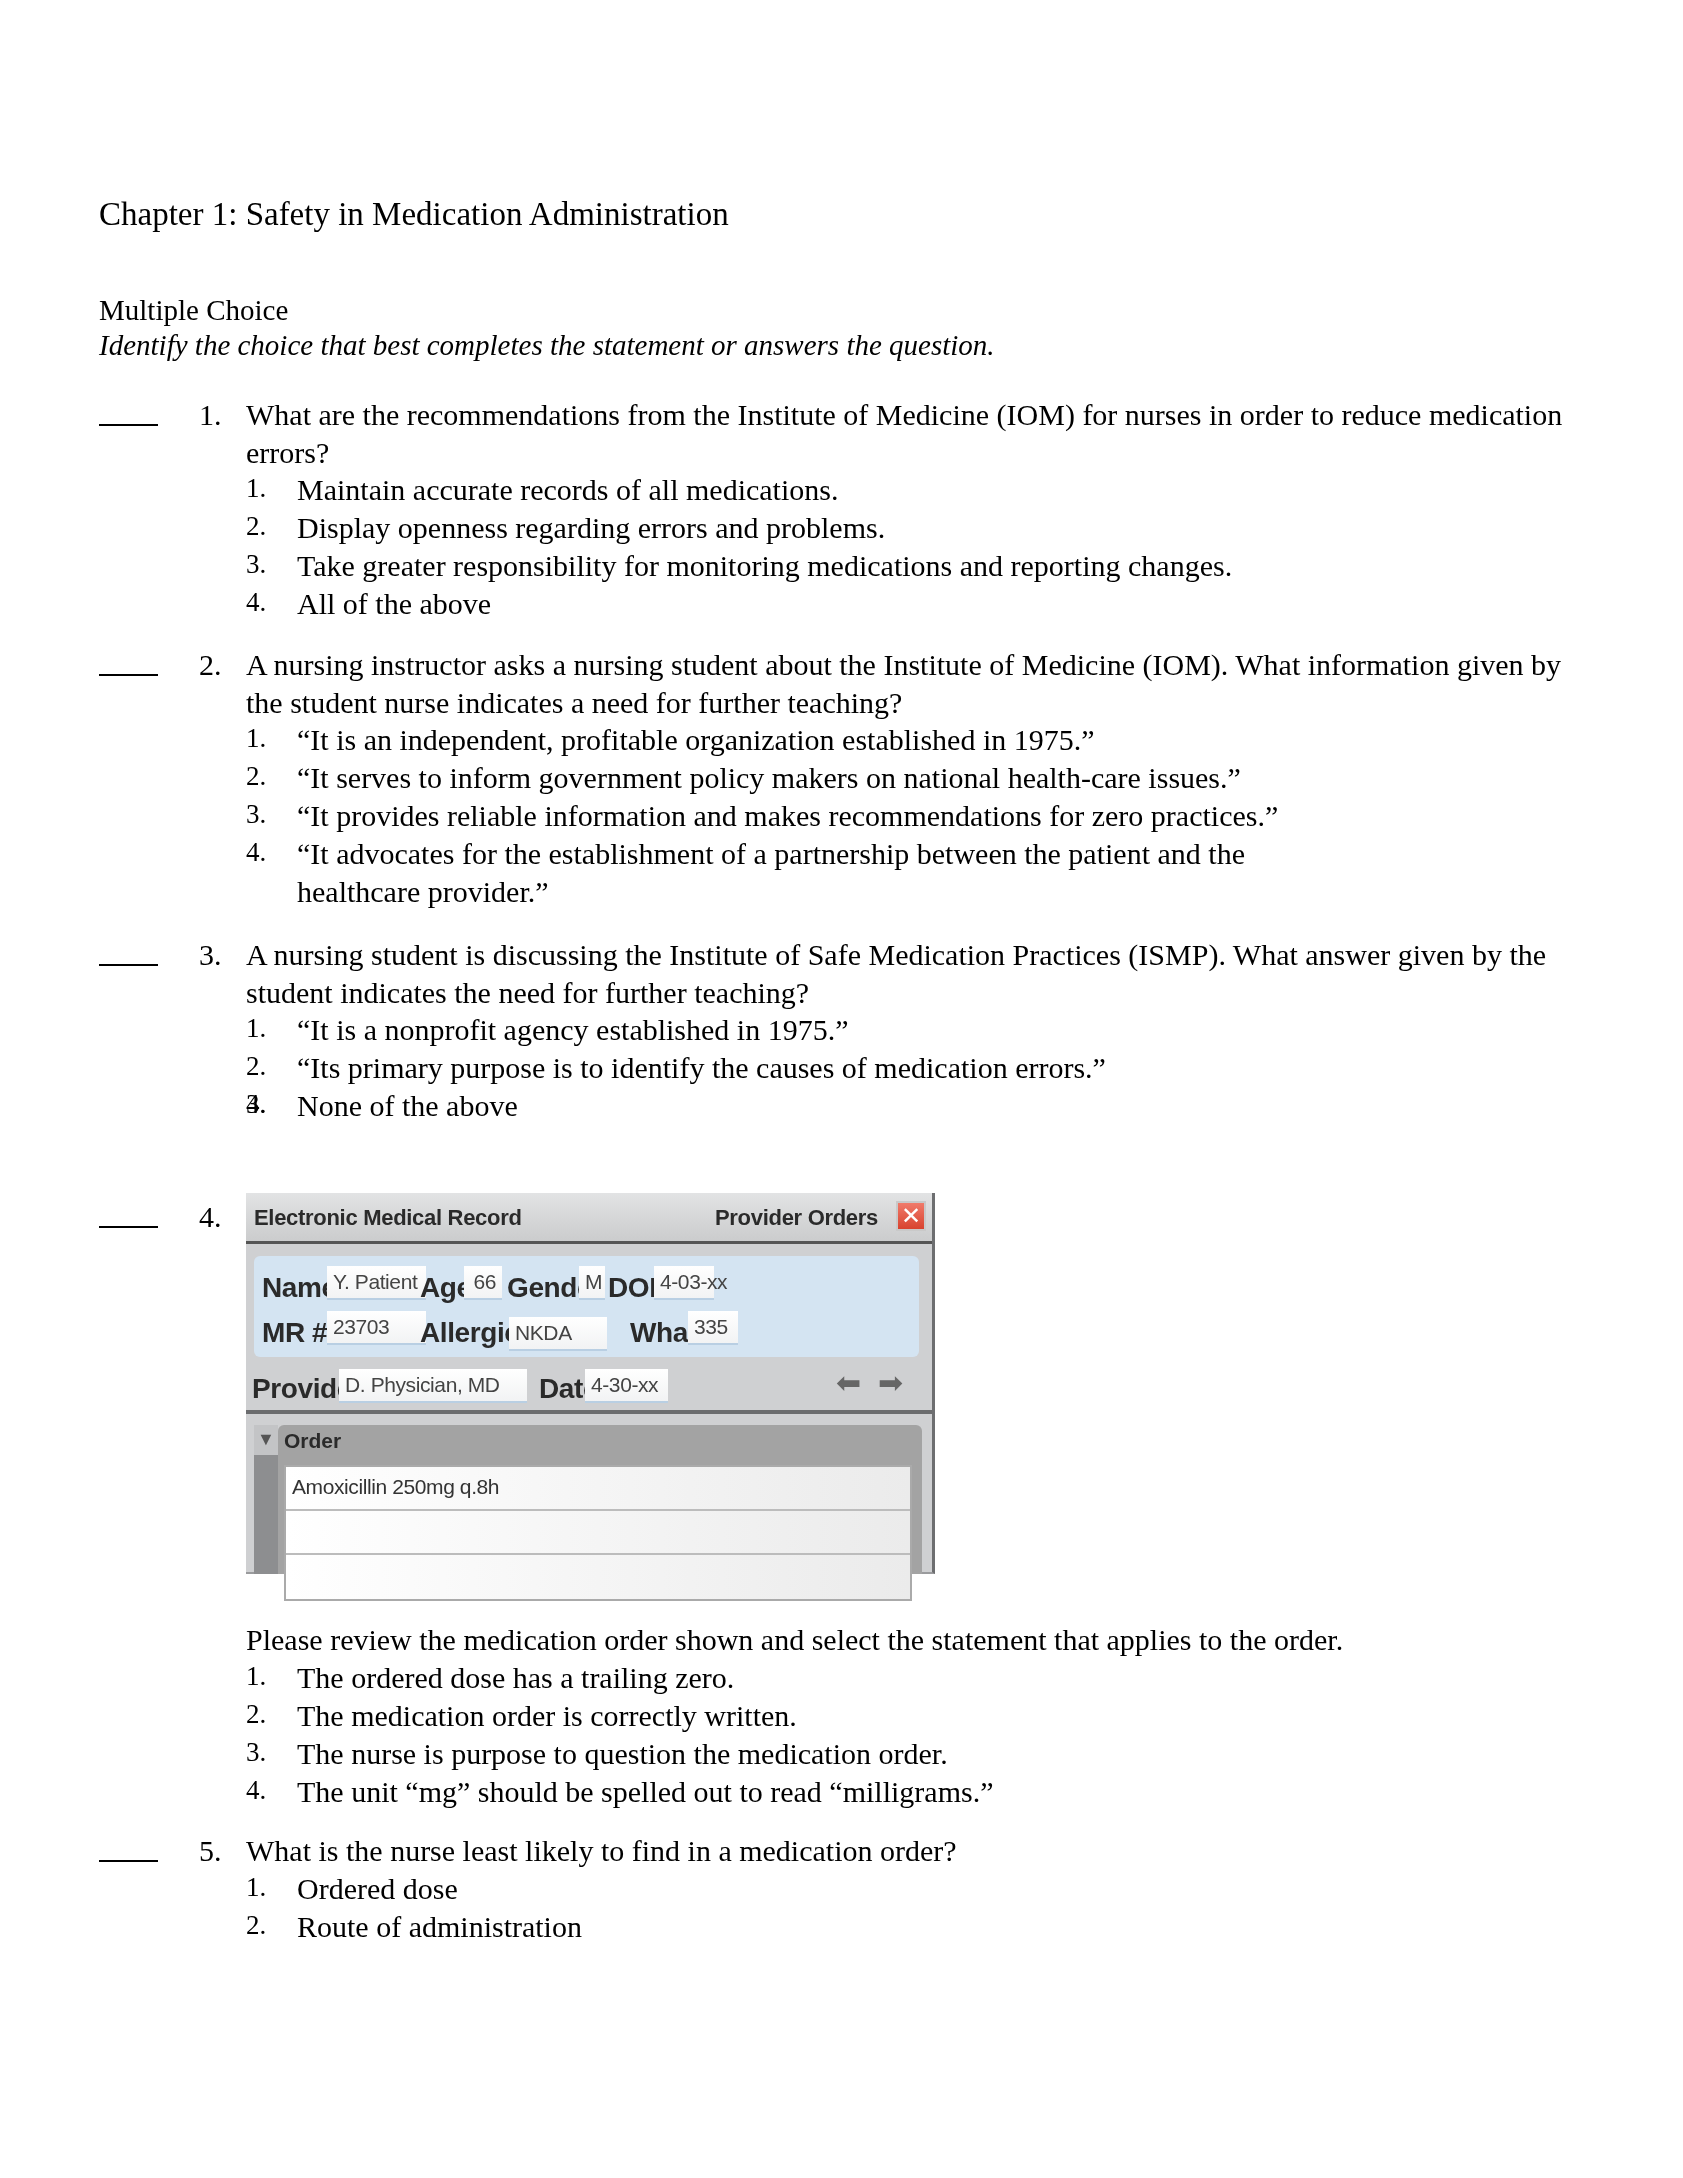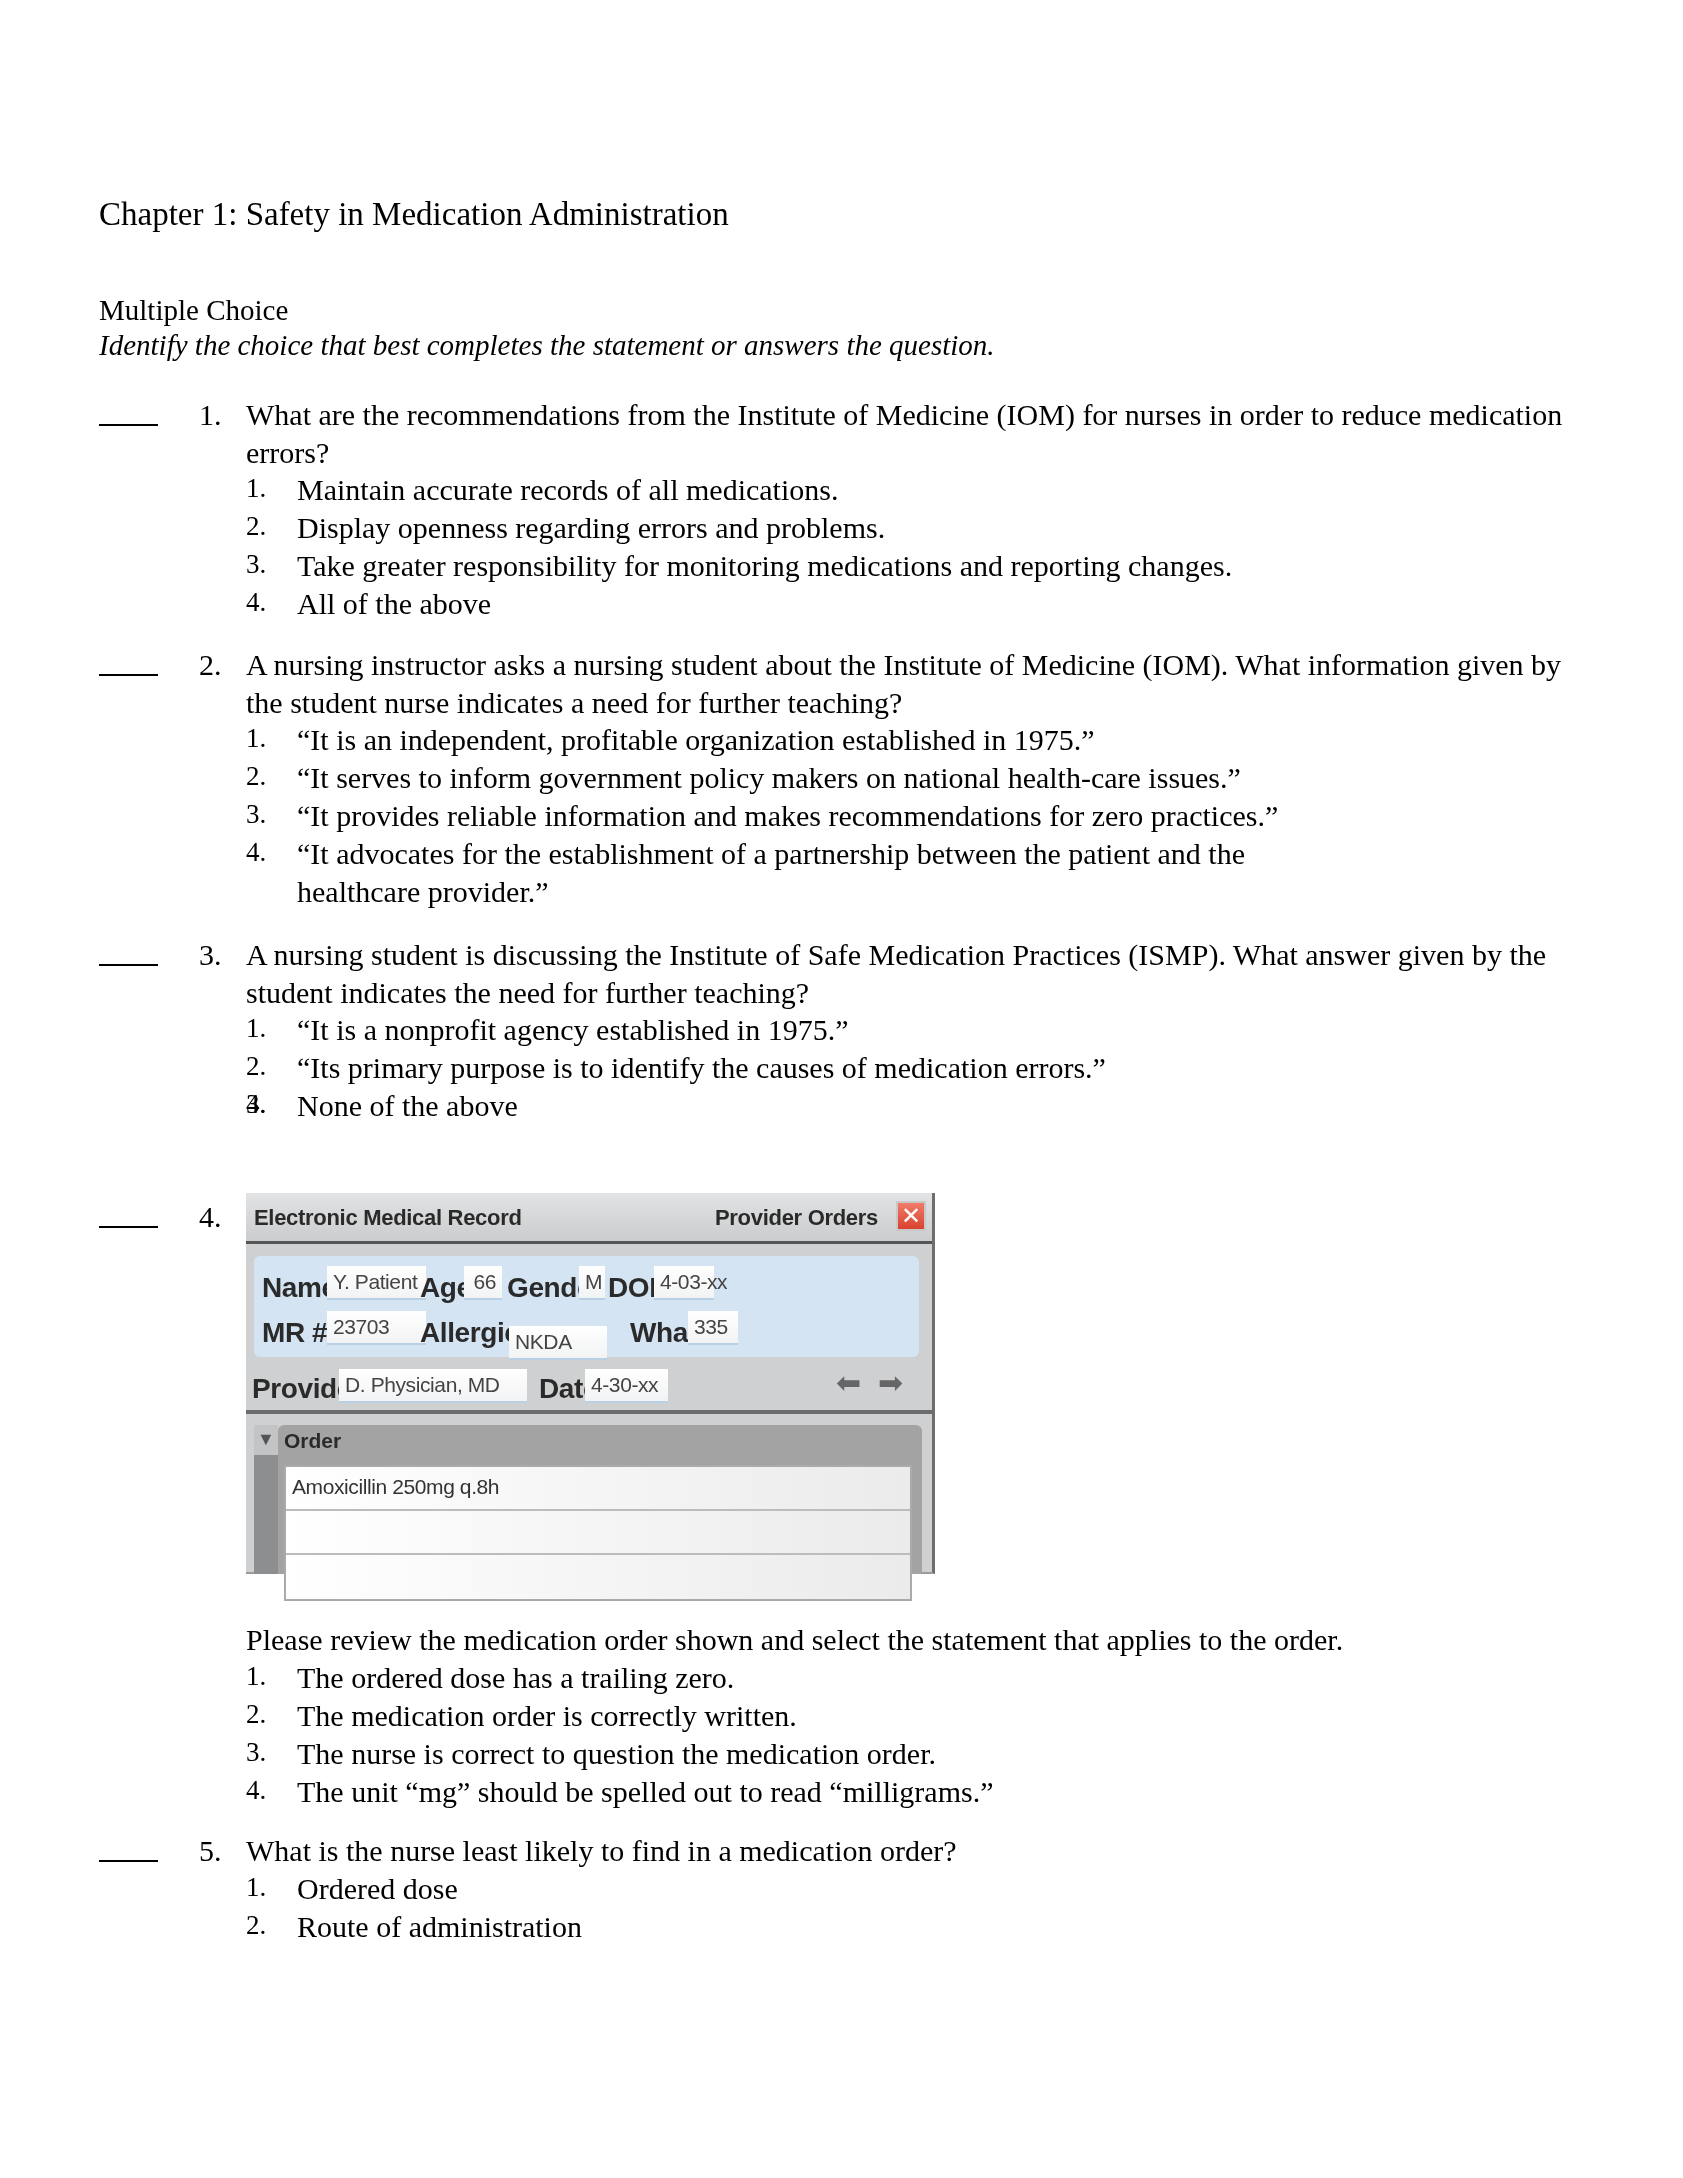--- a/index.html
+++ b/index.html
@@ -113,21 +113,21 @@
     <span class="fld-label" style="left:166px; top:16px;">Age</span>
     <div class="fld-box" style="left:210px; top:10px; width:38px; text-align:right;">66</div>
     <span class="fld-label" style="left:253px; top:16px;">Gender</span>
     <div class="fld-box" style="left:325px; top:10px; width:26px;">M</div>
     <span class="fld-label" style="left:354px; top:16px;">DOB</span>
     <div class="fld-box" style="left:400px; top:10px; width:60px;">4-03-xx</div>
 
     <span class="fld-label" style="left:8px; top:61px;">MR #</span>
     <div class="fld-box" style="left:73px; top:55px; width:99px;">23703</div>
     <span class="fld-label" style="left:166px; top:61px;">Allergies</span>
-    <div class="fld-box" style="left:255px; top:70px; width:98px;">NKDA</div>
+    <div class="fld-box" style="left:255px; top:61px; width:98px;">NKDA</div>
     <span class="fld-label" style="left:376px; top:61px;">What</span>
     <div class="fld-box" style="left:434px; top:55px; width:50px;">335</div>
   </div>
 
   <div class="emr-provider-row">
     <span class="fld-label" style="left:6px; top:12px;">Provider</span>
     <div class="fld-box" style="left:93px; top:8px; width:188px;">D. Physician, MD</div>
     <span class="fld-label" style="left:293px; top:12px;">Date</span>
     <div class="fld-box" style="left:339px; top:8px; width:83px;">4-30-xx</div>
   </div>
@@ -146,21 +146,21 @@
       </div>
     </div>
   </div>
 </div>
 
 <div class="q" style="top:1621px;">
   <div class="stem">Please review the medication order shown and select the statement that applies to the order.</div>
   <div class="opts" style="top:38px;">
     <div class="opt"><span class="onum">1.</span><span>The ordered dose has a trailing zero.</span></div>
     <div class="opt"><span class="onum">2.</span><span>The medication order is correctly written.</span></div>
-    <div class="opt"><span class="onum">3.</span><span>The nurse is correct to question the medication order.</span></div>
+    <div class="opt"><span class="onum">3.</span><span>The nurse is purpose to question the medication order.</span></div>
     <div class="opt"><span class="onum">4.</span><span>The unit “mg” should be spelled out to read “milligrams.”</span></div>
   </div>
 </div>
 
 <div class="q" style="top:1832px;">
   <div class="blank"></div>
   <div class="num">5.</div>
   <div class="stem">What is the nurse least likely to find in a medication order?</div>
   <div class="opts" style="top:38px;">
     <div class="opt"><span class="onum">1.</span><span>Ordered dose</span></div>

